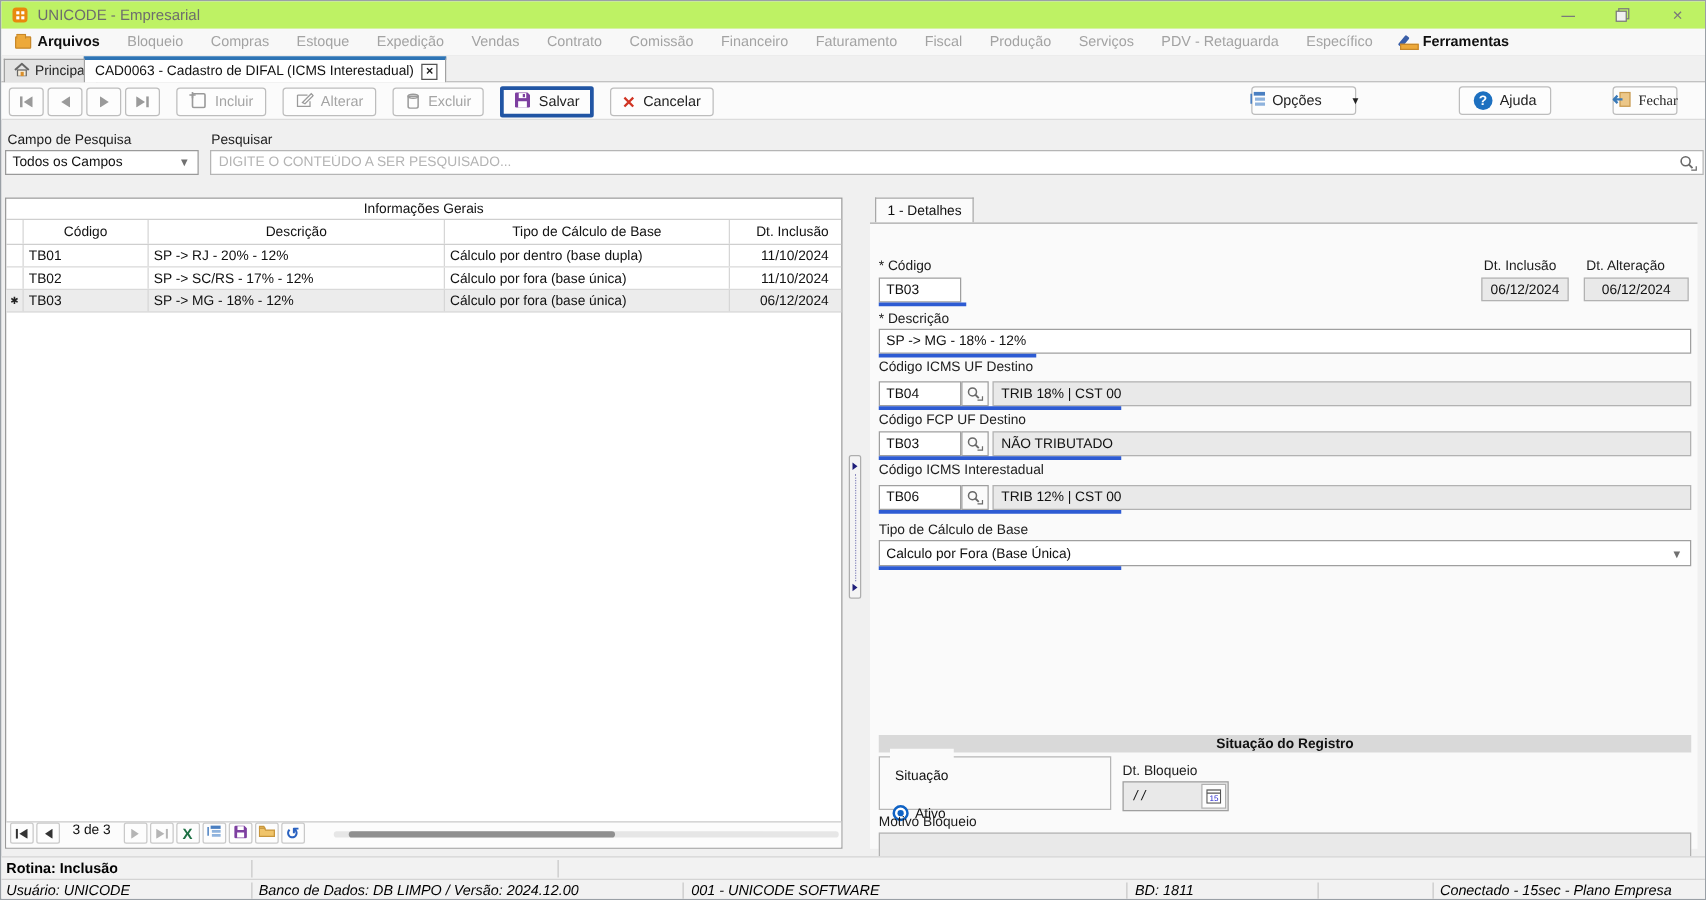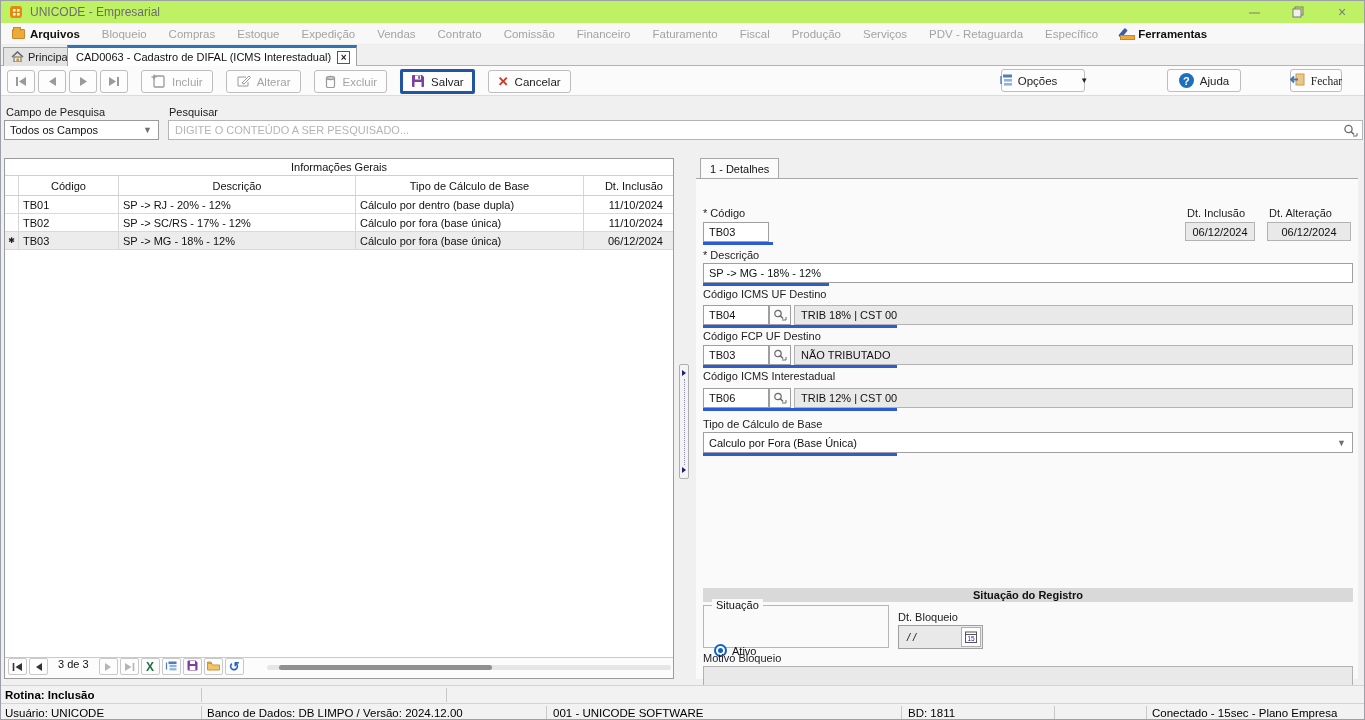--- a/index.html
+++ b/index.html
@@ -130,38 +130,38 @@
           display:flex; align-items:center; padding-left:6px; color:#111; }
   .d-ro.ctr { justify-content:center; padding-left:0; }
   .ul-blue { position:absolute; height:3px; background:#2d5bd3; }
   .lk-btn { position:absolute; width:22px; height:20px; background:#fbfbfb; border:1px solid #9f9f9f;
             display:flex; align-items:center; justify-content:center; }
   .d-select { position:absolute; background:#fff; border:1px solid #9f9f9f; display:flex; align-items:center; }
   .d-select .val { flex:1; padding-left:5px; font-size:11px; }
   .sit-header { position:absolute; left:7px; top:409px; width:650px; height:14px; background:#d9d9d9;
                 text-align:center; font-weight:bold; font-size:11px; line-height:14px; }
   .fieldset { position:absolute; left:7px; top:426px; width:186px; height:43px; border:1px solid #b6b6b6; }
-  .legend { position:absolute; left:8px; top:-7px; background:#fafafa; padding:0 4px; font-size:11px;text-align:center; }
+  .legend { position:absolute; left:8px; top:-7px; background:#fafafa; padding:16px 4px; font-size:11px;text-align:center; }
   .radio-row { position:absolute; left:0; top:14px; width:100%; display:flex; }
   .radio-opt { display:flex; align-items:center; gap:5px; font-size:11px; }
   .ro-1 { margin-left:10px; width:85px; } .ro-2 { margin-left:0;margin-top:48px; }
   .radio { width:13px; height:13px; border:1px solid #8a8a8a; border-radius:50%; background:#fff; position:relative; }
   .radio.sel { border:2px solid #0f62c4; }
   .radio.sel::after { content:""; position:absolute; left:2px; top:2px; width:5px; height:5px;
                       border-radius:50%; background:#0f62c4; }
   .dtb-box { position:absolute; left:202px; top:446px; width:85px; height:24px; background:#e9e9e9;
              border:1px solid #9f9f9f; display:flex; align-items:center; }
   .dtb-box .val { flex:1; padding-left:8px; font-size:11px; font-style:italic; }
   .cal-btn { width:20px; height:20px; margin-right:1px; background:#fdfdfd; border:1px solid #b0b0b0;
              display:flex; align-items:center; justify-content:center; }
 
   
   .statusbar { position:absolute; left:0; top:684px; width:100%; height:36px; background:#f2f2f2; }
   .st-row { position:absolute; left:0; width:100%; height:18px; border-top:1px solid #d4d4d4; }
-  .st-r1 { top:0; } .st-r2 { top:18px; }
+  .st-r1 { top:0; } .st-r2 { top:18px;font-style:italic; }
   .st-seg { position:absolute; top:0; height:18px; line-height:18px; font-size:11.5px; white-space:nowrap;
             overflow:hidden; color:#000; }
   .st-sep { position:absolute; top:2px; width:1px; height:14px; background:#c8c8c8; }
   .bold { font-weight:bold; }
 </style>
 </head>
 <body>
 
 <div class="app">
 

